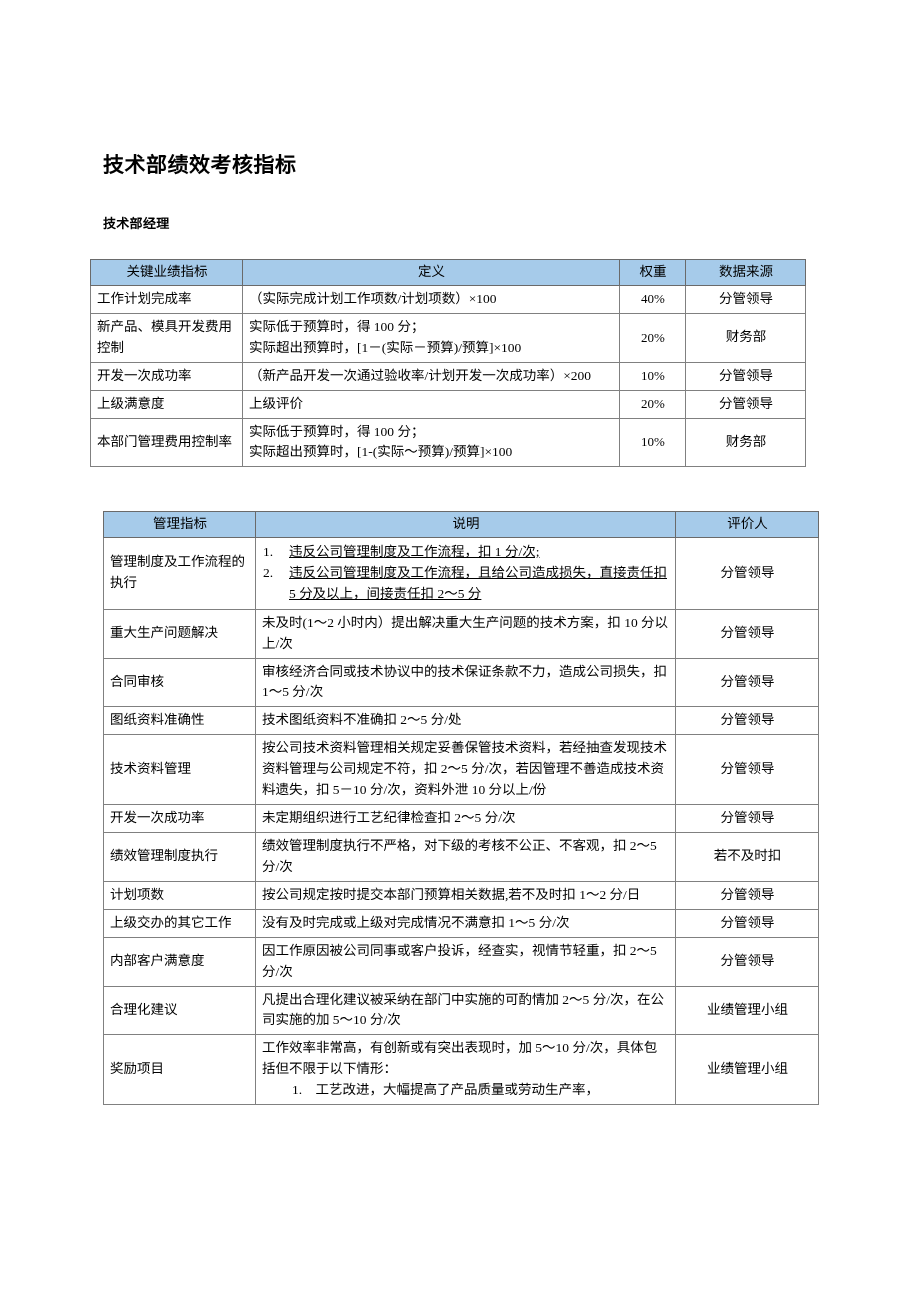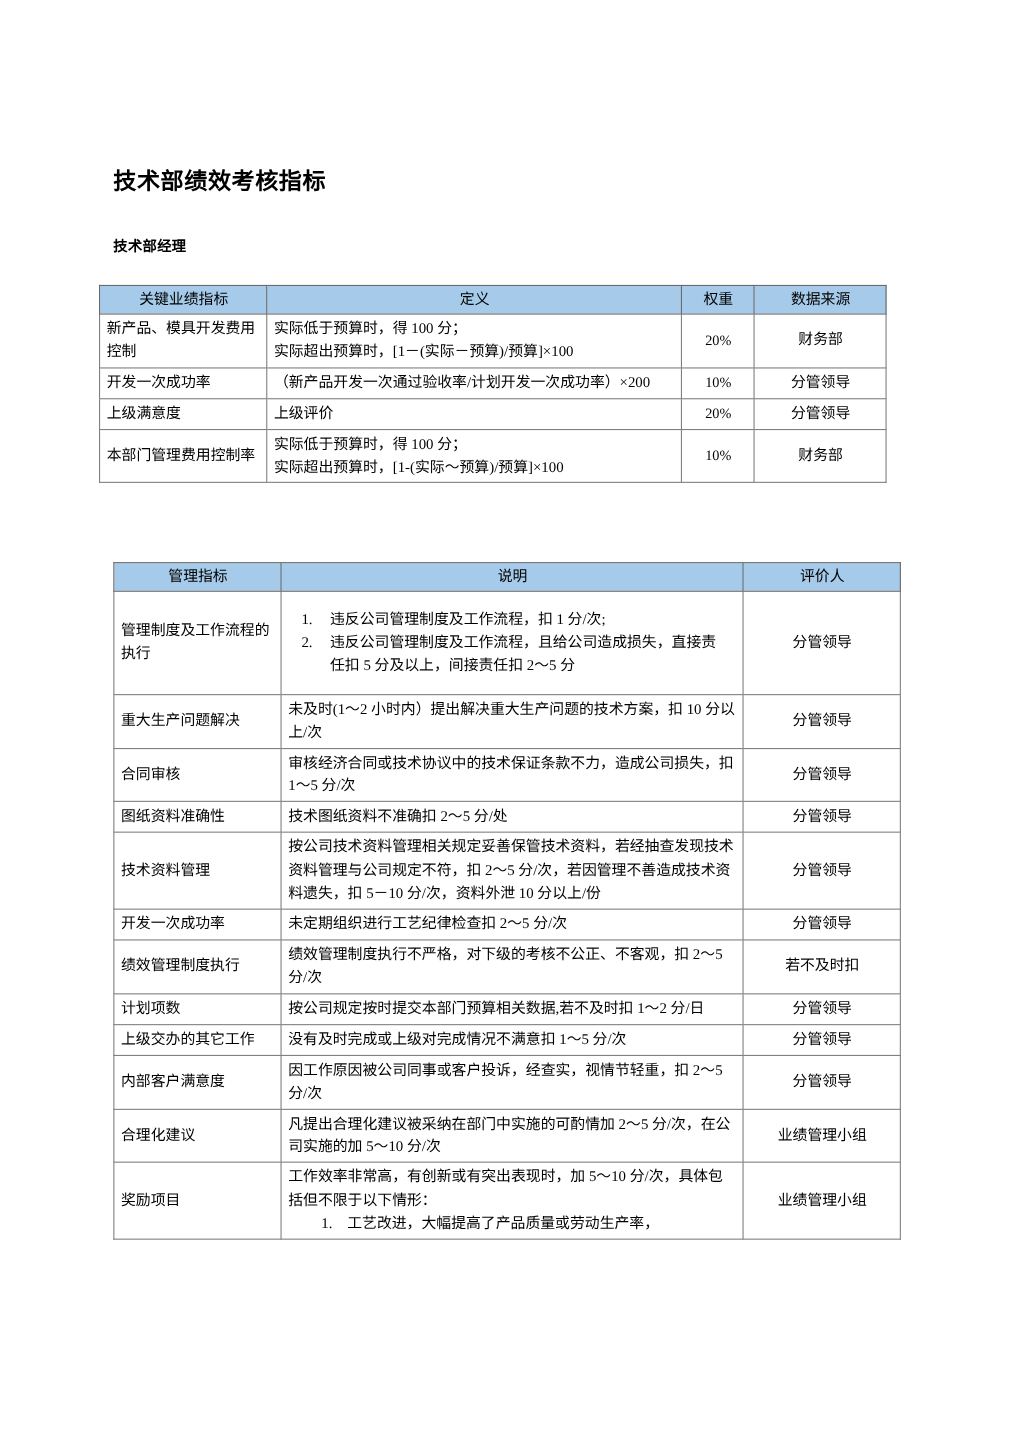--- a/index.html
+++ b/index.html
@@ -78,24 +78,25 @@
   .t1 col.c4 { width: 120px; }
 
   
   .t2 col.c1 { width: 152px; }
   .t2 col.c2 { width: 420px; }
   .t2 col.c3 { width: 143px; }
 
   .num { font-size: 13px; }
 
   ol.inlist {
-    margin: 12px;
+    margin: 1px;
     padding: 0 0 0 22px;
     list-style: none;
     counter-reset: li;
+    text-decoration: underline;
   }
   ol.inlist li {
     position: relative;
     counter-increment: li;
     padding-left: 4px;
     margin: 0;
   }
   ol.inlist li::before {
     content: counter(li) ".";
     position: absolute;
@@ -127,20 +128,28 @@
     <thead>
       <tr>
         <th>关键业绩指标</th>
         <th>定义</th>
         <th>权重</th>
         <th>数据来源</th>
       </tr>
     </thead>
     <tbody>
       <tr>
+        <td class="c-left">工作计划完成率</td>
+        <td class="c-left">
+          <span class="cellline">（实际完成计划工作项数/计划项数）×100</span>
+        </td>
+        <td class="c-center num">40%</td>
+        <td class="c-center">分管领导</td>
+      </tr>
+      <tr>
         <td class="c-left">新产品、模具开发费用控制</td>
         <td class="c-left">
           <span class="cellline">实际低于预算时，得 100 分；</span>
           <span class="cellline">实际超出预算时，[1－(实际－预算)/预算]×100</span>
         </td>
         <td class="c-center num">20%</td>
         <td class="c-center">财务部</td>
       </tr>
       <tr>
         <td class="c-left">开发一次成功率</td>

